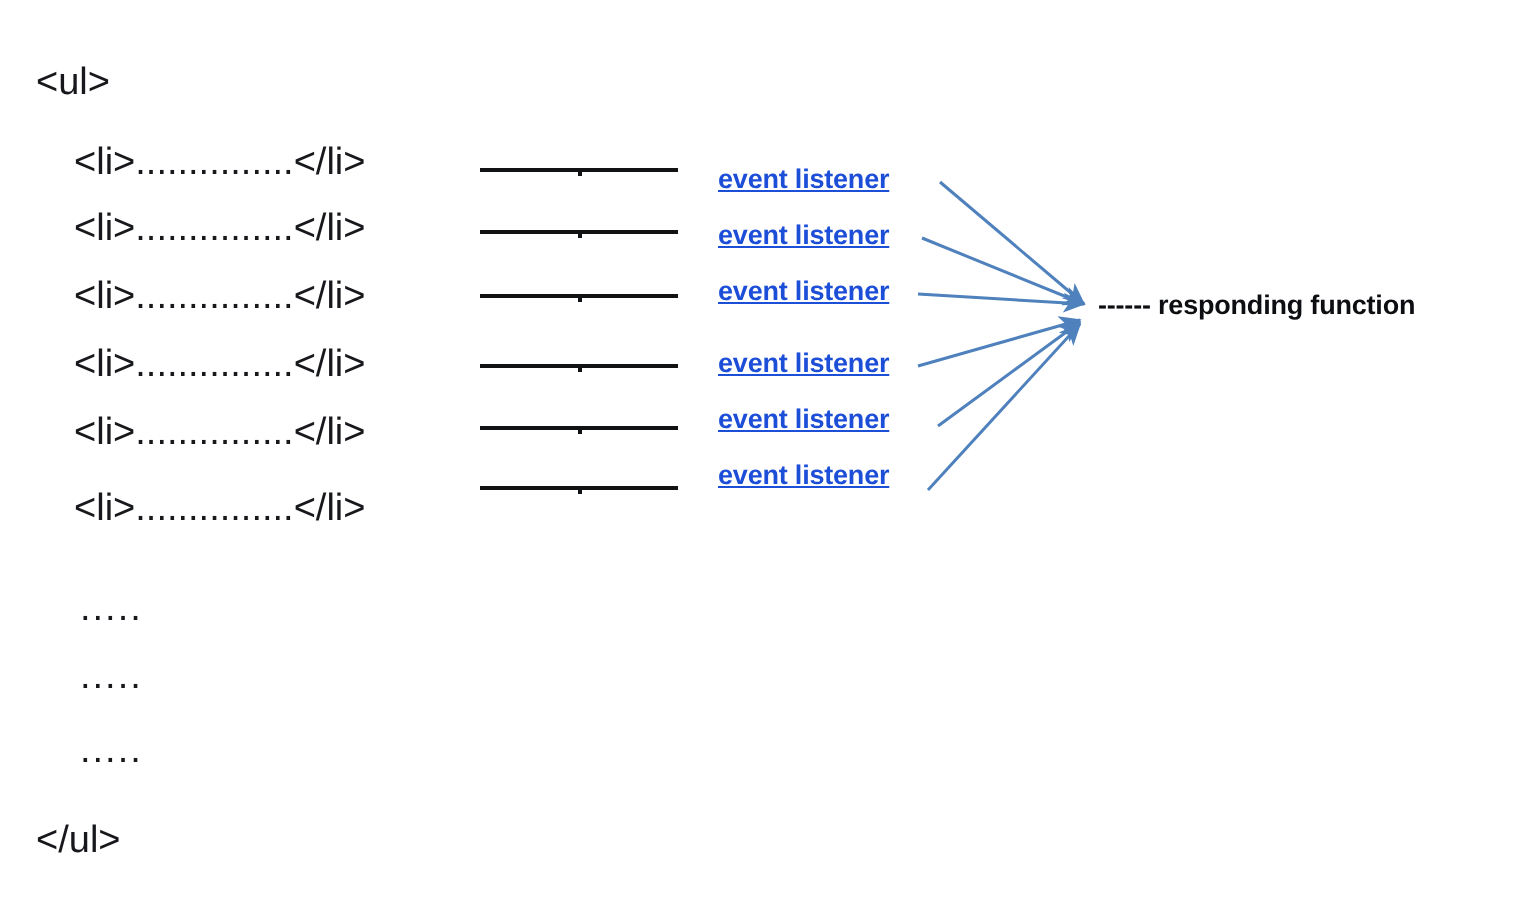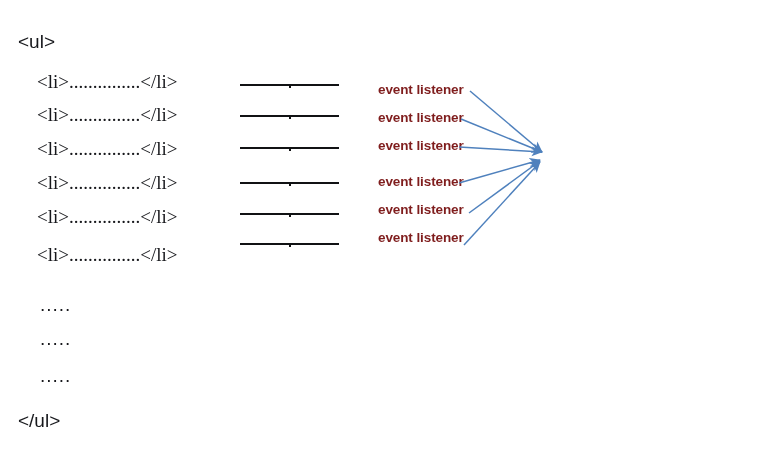--- a/index.html
+++ b/index.html
@@ -35,21 +35,21 @@
   .code-line {
     position: absolute;
     white-space: pre;
     color: #17181c;
     font-family: "Liberation Sans", sans-serif;
     font-size: 19px;
     line-height: 19px;
     letter-spacing: 0px;
   }
   .code-line.lvl0 { left: 18px; }
-  .code-line.lvl1 { left: 37px; font-family: Liberation Serif, serif; }
+  .code-line.lvl1 { left: 37px; }
   .code-line.dots { left: 40px; letter-spacing: 1px; }
 
   
   .rule {
     position: absolute;
     left: 240px;
     width: 99px;
     height: 2px;
     background: #111214;
   }
@@ -59,28 +59,29 @@
     left: 49px;
     top: 2px;
     width: 2px;
     height: 2px;
     background: #111214;
   }
 
   
   .listener {
     position: absolute;
-    left: 378px;
+    left: 359px;
     white-space: nowrap;
-    color: #7f1d1d;
+    color: #1d4ed8;
     font-family: "Liberation Sans", sans-serif;
     font-size: 13.5px;
     font-weight: bold;
     line-height: 14px;
     letter-spacing: -0.1px;
+    text-decoration: underline;
   }
 
   
   .responding {
     position: absolute;
     left: 549px;
     top: 145px;
     white-space: pre;
     color: #0d0e11;
     font-family: "Liberation Sans", sans-serif;
@@ -145,14 +146,15 @@
     <g stroke="#4f81bd" stroke-width="1.5" fill="none" marker-end="url(#ah)">
       <line x1="470" y1="91" x2="542" y2="152"></line>
       <line x1="461" y1="119" x2="542" y2="152"></line>
       <line x1="459" y1="147" x2="542" y2="152"></line>
       <line x1="459" y1="183" x2="540" y2="160"></line>
       <line x1="469" y1="213" x2="540" y2="161"></line>
       <line x1="464" y1="245" x2="540" y2="162"></line>
     </g>
   </svg>
 
+  <div class="responding">------ responding function</div>
 
 </div>
 
 </body></html>

